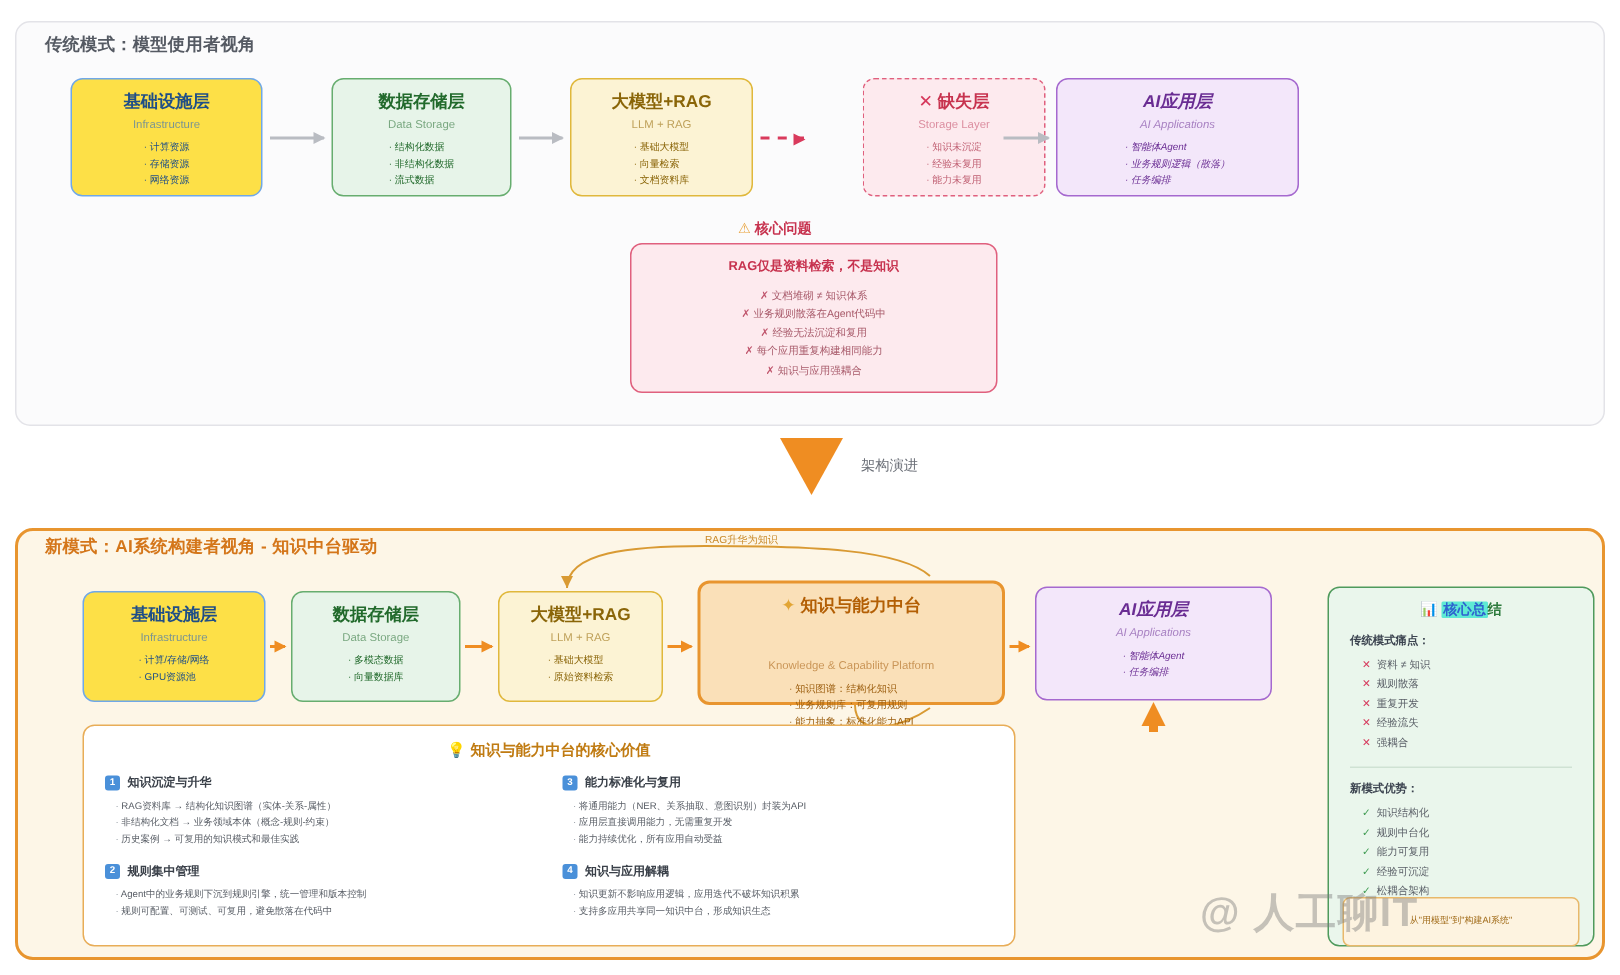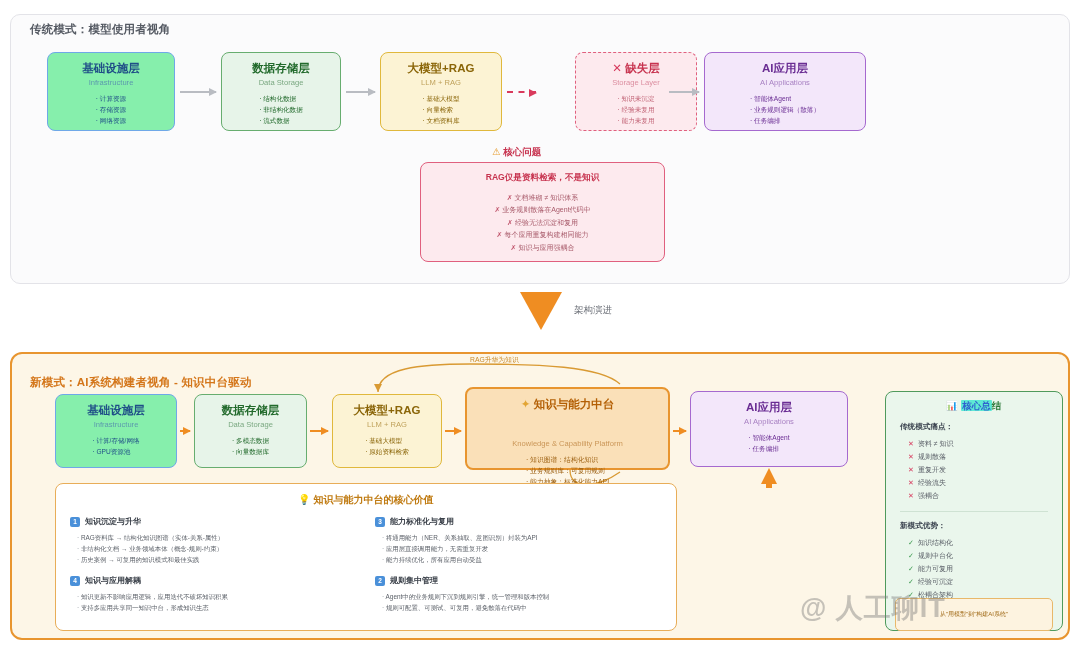--- a/index.html
+++ b/index.html
@@ -19,43 +19,43 @@
     background: #fbfbfc; border: 1px solid #e3e3e8;
   }
   .new-panel {
     left: 10px; top: 352px; width: 1060px; height: 288px;
     background: #fdf6e7; border: 2px solid #e8952f; border-radius: 12px;
   }
   .panel-title {
     position: absolute; font-size: 11.5px; font-weight: bold; letter-spacing: .2px;
   }
   .trad-title { left: 30px; top: 22px; color: #555a63; }
-  .new-title  { left: 30px; top: 375px; color: #d4761a; }
+  .new-title  { left: 30px; top: 357px; color: #d4761a; }
 
   
   .lbox {
     position: absolute; border-radius: 8px; border-width: 1.4px; border-style: solid;
     display: flex; flex-direction: column; align-items: center; padding-top: 9px;
   }
   .lbox .zh { font-size: 11.5px; font-weight: bold; line-height: 1.15; }
   .lbox .en { font-size: 7.6px; margin-top: 3px; opacity: .72; }
   .lbox ul { list-style: none; margin-top: 7px; }
   .lbox li { font-size: 6.6px; line-height: 1.62; white-space: nowrap; }
   .lbox li::before { content: "· "; }
 
-  .c-blue   { background:#86efac; border-color:#6fa8e8; }
+  .c-blue   { background:#fde047; border-color:#6fa8e8; }
   .c-blue .zh, .c-blue li { color:#1f4e87; }
   .c-blue .en { color:#4b79ad; }
   .c-green  { background:#e7f4e9; border-color:#67ad6f; }
   .c-green .zh, .c-green li { color:#226a2c; }
   .c-green .en { color:#4f8a58; }
   .c-yellow { background:#fcf3d4; border-color:#e0b83c; }
   .c-yellow .zh, .c-yellow li { color:#8a6508; }
   .c-yellow .en { color:#a8822c; }
-  .c-purple { background:#f3e7fa; border-color:#a569cf; }
+  .c-purple { background:#f3e7fa; border-color:#a569cf;font-style:italic; }
   .c-purple .zh, .c-purple li { color:#6a2d93; }
   .c-purple .en { color:#8b5aad; }
   .c-pink   { background:#fdeaee; border:1.6px dashed #e0607e;margin-left:34px; }
   .c-pink .zh { color:#c7334f; }
   .c-pink .en { color:#cf6b82; }
   .c-pink li { color:#c06073; }
   .c-orange { background:#fae0b8; border-color:#e8952f; border-width:2px; }
   .c-orange .zh { color:#b35f05; }
   .c-orange .en { color:#b87a33;margin-top:28px; }
   .c-orange li { color:#9c5f10; }
@@ -361,37 +361,37 @@
         </div>
         <ul>
           <li>将通用能力（NER、关系抽取、意图识别）封装为API</li>
           <li>应用层直接调用能力，无需重复开发</li>
           <li>能力持续优化，所有应用自动受益</li>
         </ul>
       </div>
 
       <div class="cv-item">
         <div class="cv-h">
+          <span class="cv-num n2">2</span>
+          <span>规则集中管理</span>
+        </div>
+        <ul>
+          <li>Agent中的业务规则下沉到规则引擎，统一管理和版本控制</li>
+          <li>规则可配置、可测试、可复用，避免散落在代码中</li>
+        </ul>
+      </div>
+
+      <div class="cv-item">
+        <div class="cv-h">
           <span class="cv-num n4">4</span>
           <span>知识与应用解耦</span>
         </div>
         <ul>
           <li>知识更新不影响应用逻辑，应用迭代不破坏知识积累</li>
           <li>支持多应用共享同一知识中台，形成知识生态</li>
-        </ul>
-      </div>
-
-      <div class="cv-item">
-        <div class="cv-h">
-          <span class="cv-num n2">2</span>
-          <span>规则集中管理</span>
-        </div>
-        <ul>
-          <li>Agent中的业务规则下沉到规则引擎，统一管理和版本控制</li>
-          <li>规则可配置、可测试、可复用，避免散落在代码中</li>
         </ul>
       </div>
 
     </div>
   </div>
 
   <div id="summary">
     <div class="sum-title">
       <span>📊</span>
       <span class="sel">核心总</span><span>结</span>

